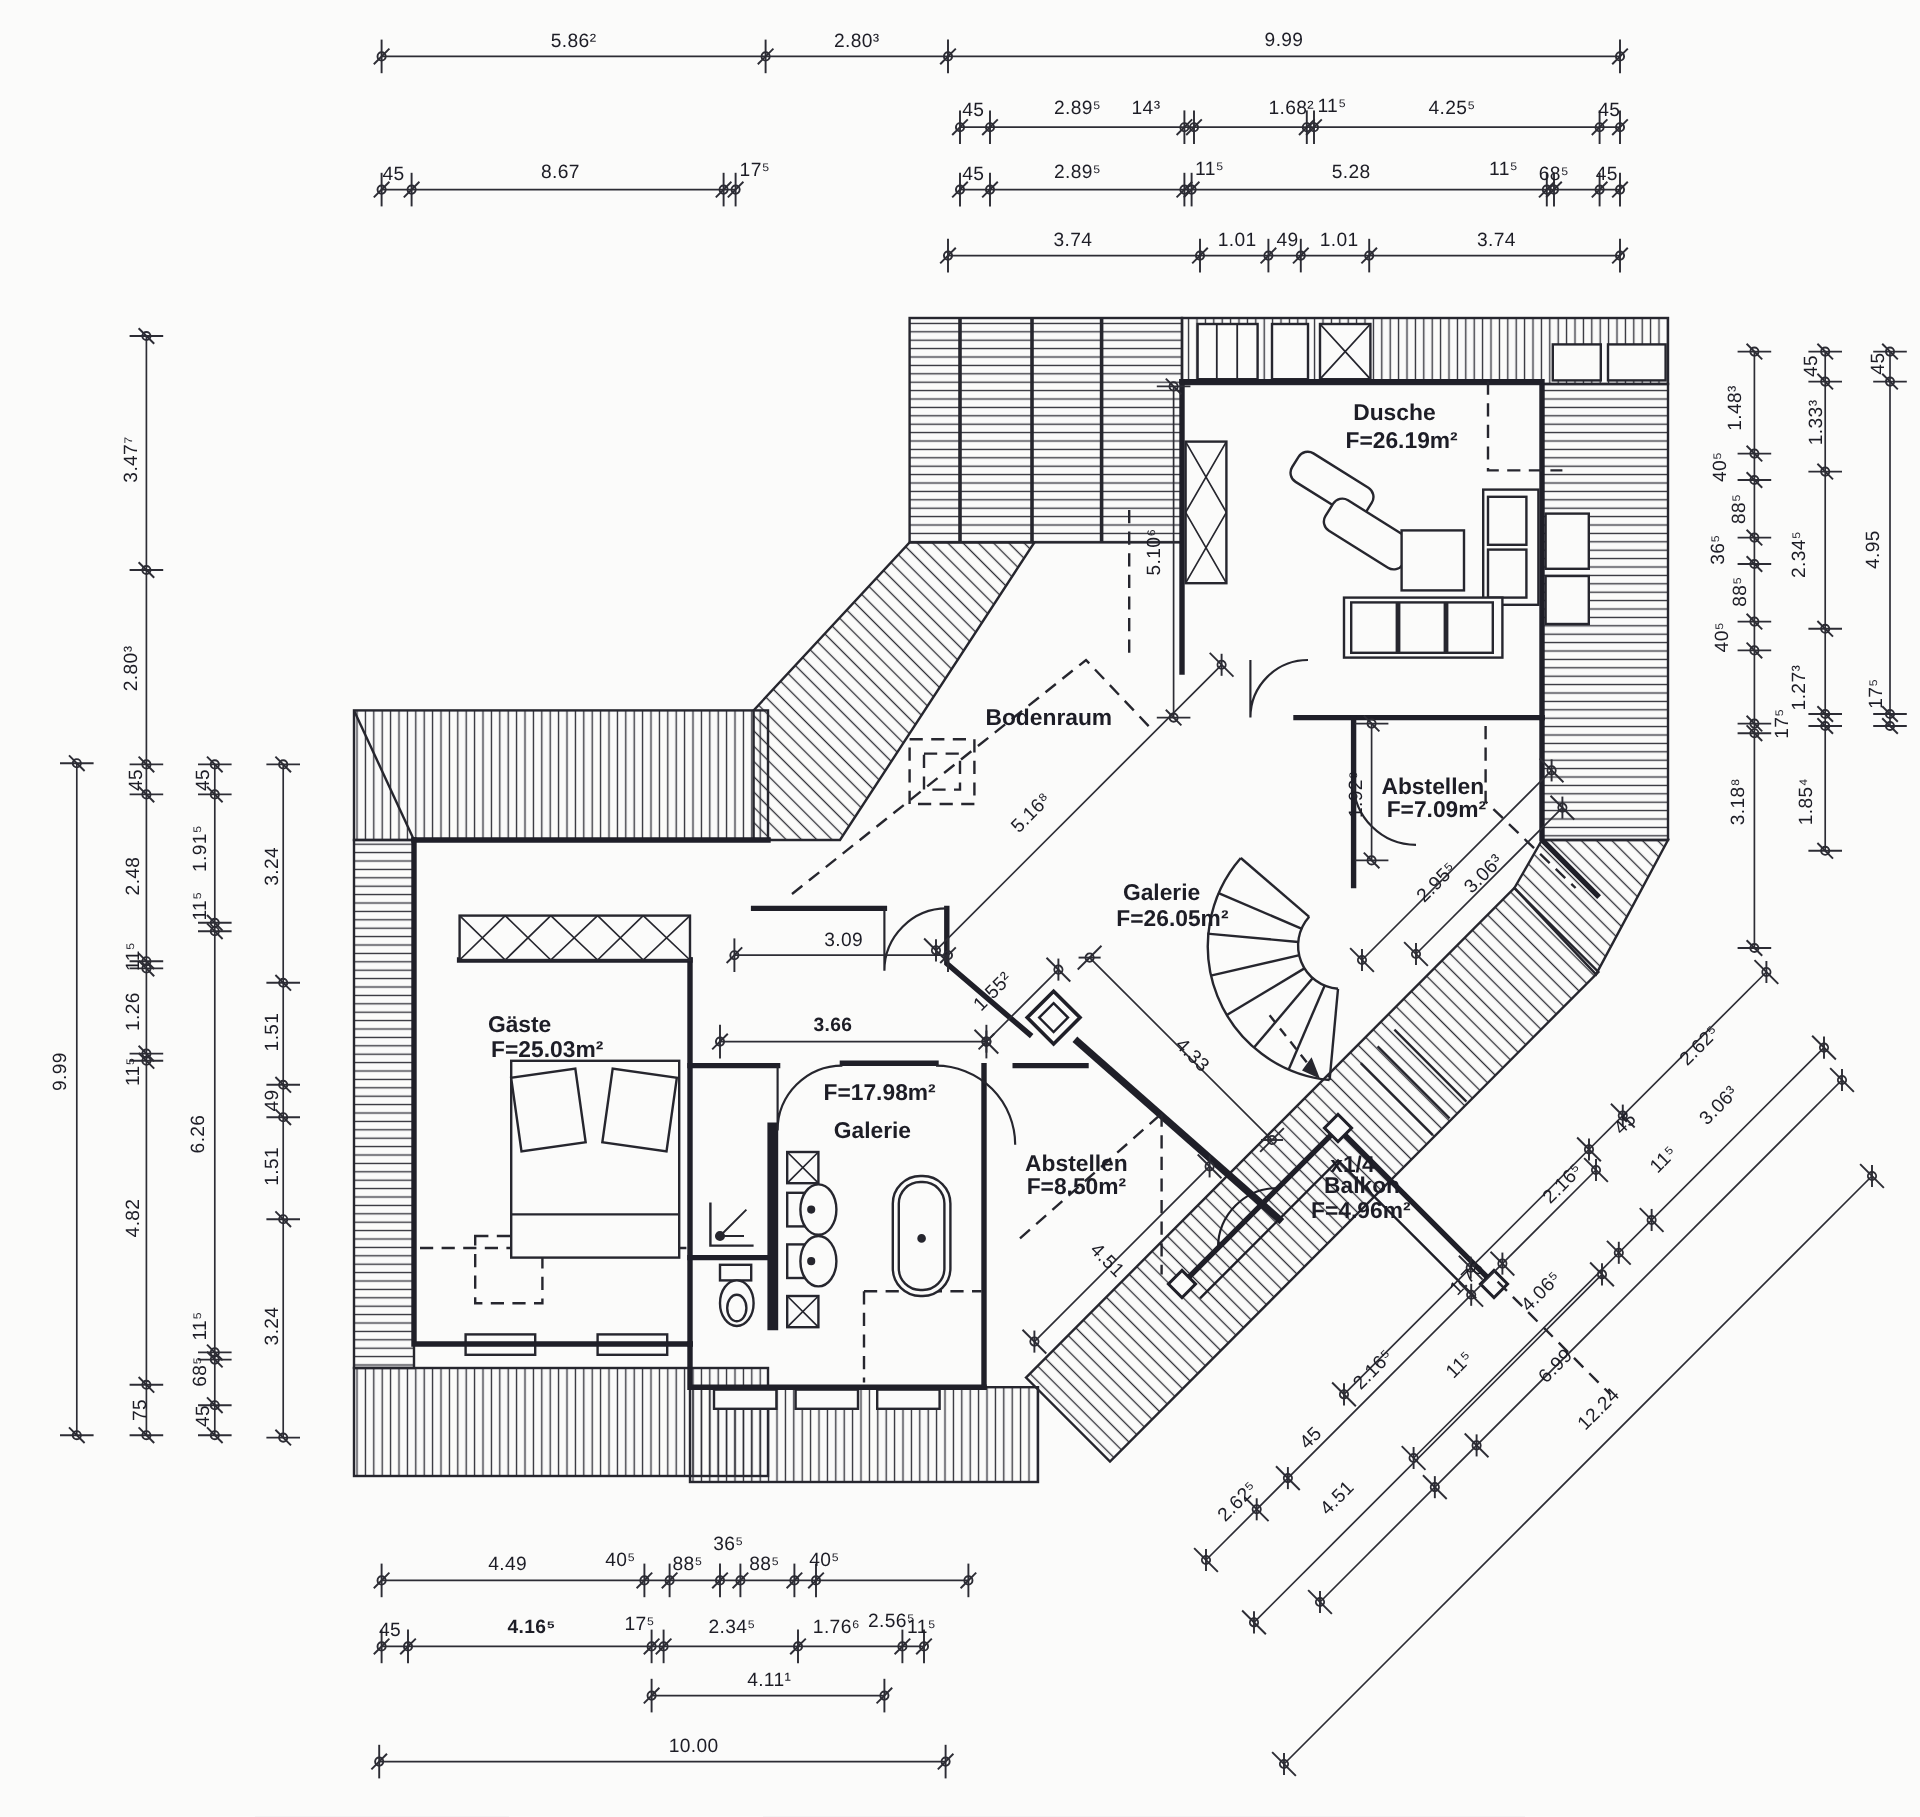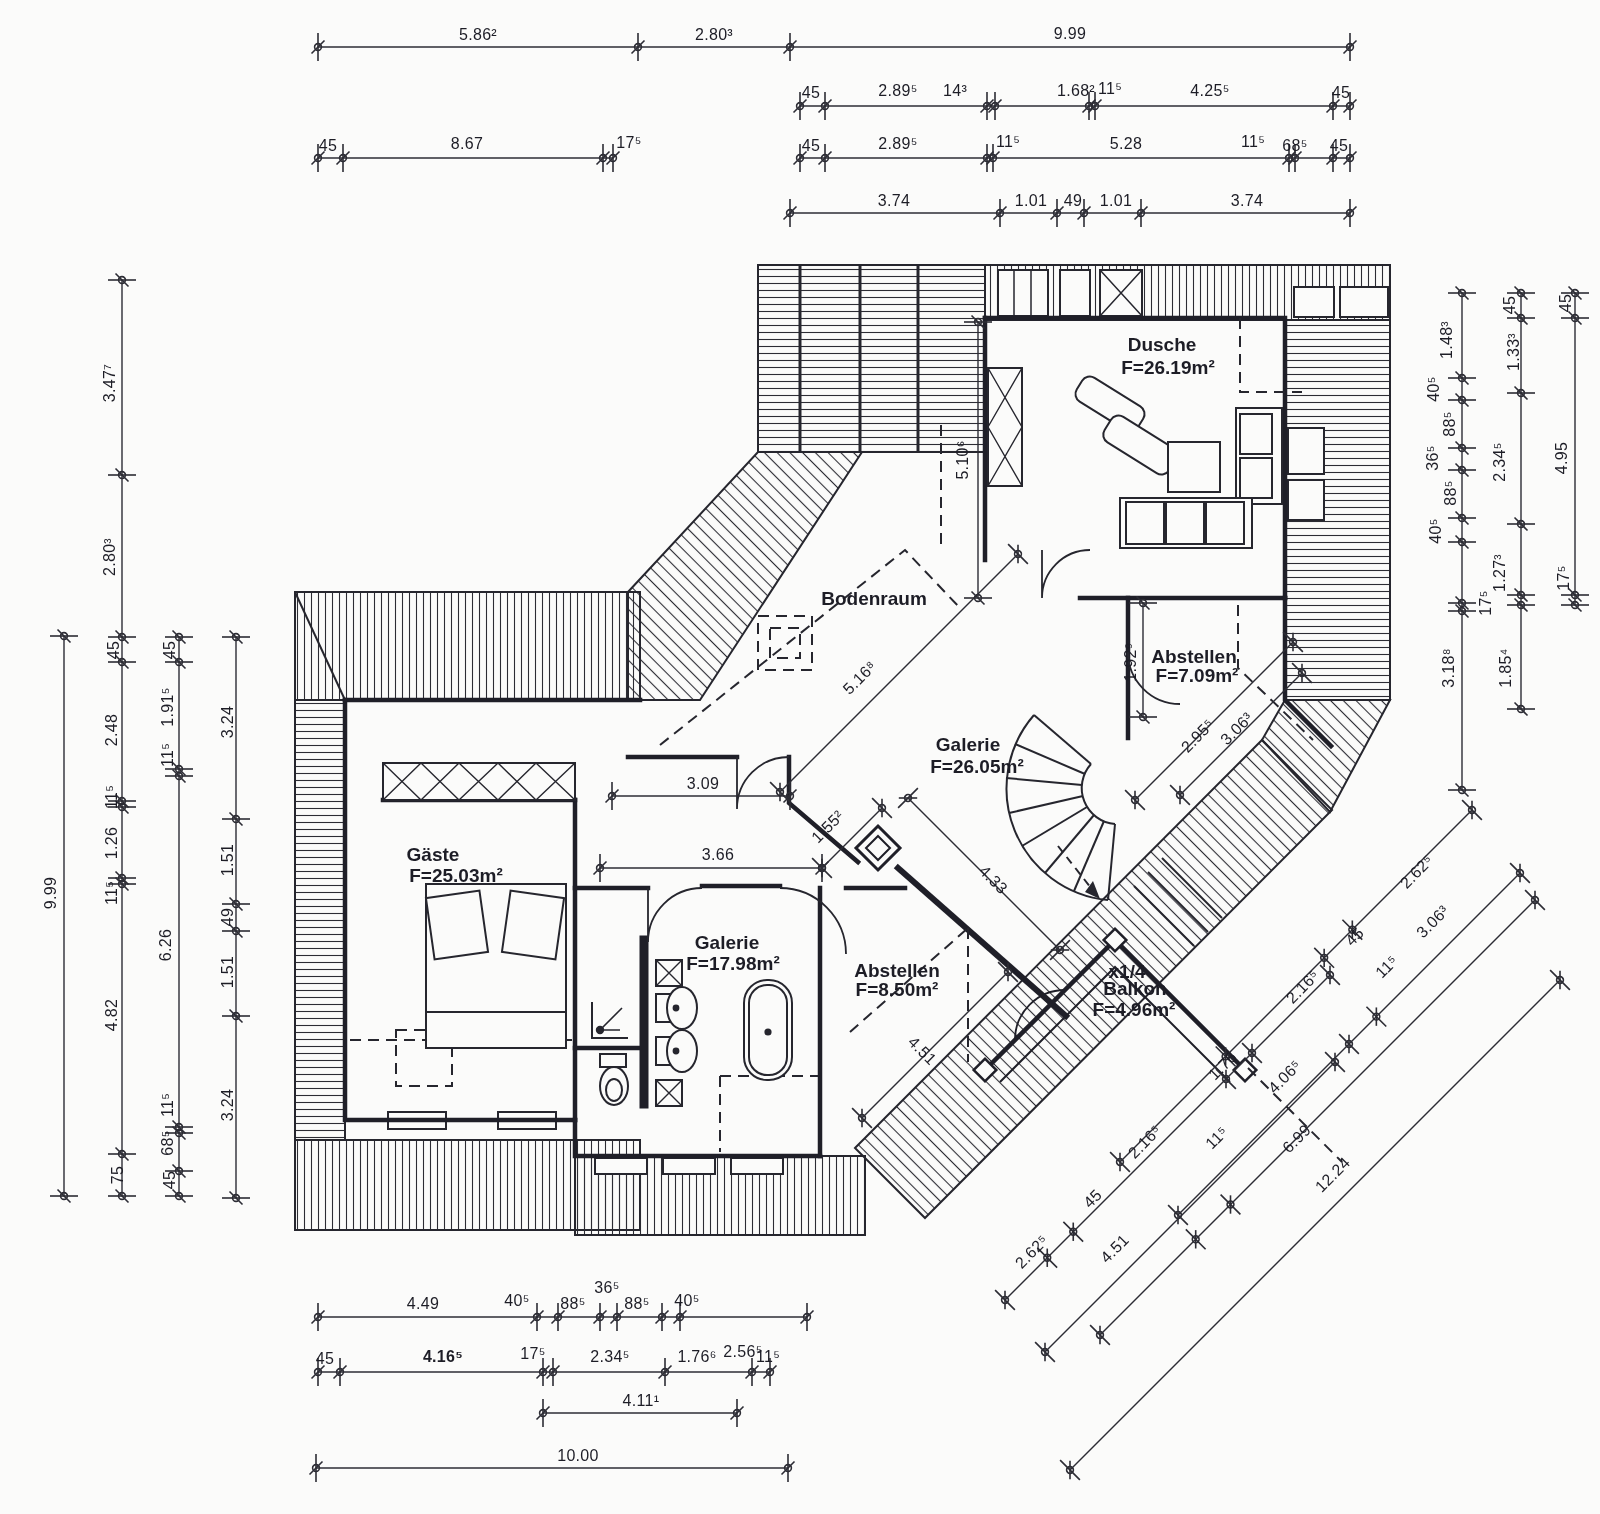--- a/index.html
+++ b/index.html
@@ -376,21 +376,21 @@
 <span class="lbl room-name" style="left:1162px;top:345px;transform:translate(-50%,-50%)">Dusche</span>
 <span class="lbl room-area" style="left:1168px;top:368px;transform:translate(-50%,-50%)">F=26.19m²</span>
 <span class="lbl room-name" style="left:874px;top:599px;transform:translate(-50%,-50%)">Bodenraum</span>
 <span class="lbl room-name" style="left:968px;top:745px;transform:translate(-50%,-50%)">Galerie</span>
 <span class="lbl room-area" style="left:977px;top:767px;transform:translate(-50%,-50%)">F=26.05m²</span>
 <span class="lbl room-name" style="left:1194px;top:657px;transform:translate(-50%,-50%)">Abstellen</span>
 <span class="lbl room-area" style="left:1197px;top:676px;transform:translate(-50%,-50%)">F=7.09m²</span>
 <span class="lbl room-name" style="left:433px;top:855px;transform:translate(-50%,-50%)">Gäste</span>
 <span class="lbl room-area" style="left:456px;top:876px;transform:translate(-50%,-50%)">F=25.03m²</span>
 <span class="lbl room-name" style="left:727px;top:943px;transform:translate(-50%,-50%)">Galerie</span>
-<span class="lbl room-area" style="left:733px;top:964px;transform:translate(-50%,-50%)">F=17.98m²</span>
+<span class="lbl room-area" style="left:733px;top:912px;transform:translate(-50%,-50%)">F=17.98m²</span>
 <span class="lbl room-name" style="left:897px;top:971px;transform:translate(-50%,-50%)">Abstellen</span>
 <span class="lbl room-area" style="left:897px;top:990px;transform:translate(-50%,-50%)">F=8.50m²</span>
 <span class="lbl room-name" style="left:1135px;top:989px;transform:translate(-50%,-50%)">Balkon</span>
 <span class="lbl room-area" style="left:1134px;top:1010px;transform:translate(-50%,-50%)">F=4.96m²</span>
 <span class="lbl room-area" style="left:1127px;top:972px;transform:translate(-50%,-50%)">x1/4</span>
 
 <div id="dim-layer">
       <span class="lbl dim" style="left: 478px; top: 35px; transform: translate(-50%, -50%) rotate(0deg);">5.86²</span>
       <span class="lbl dim" style="left: 714px; top: 35px; transform: translate(-50%, -50%) rotate(0deg);">2.80³</span>
       <span class="lbl dim" style="left: 1070px; top: 34px; transform: translate(-50%, -50%) rotate(0deg);">9.99</span>
@@ -465,21 +465,21 @@
       <span class="lbl dim" style="left: 443px; top: 1357px; transform: translate(-50%, -50%) rotate(0deg); font-weight: bold;">4.16⁵</span>
       <span class="lbl dim" style="left: 533px; top: 1354px; transform: translate(-50%, -50%) rotate(0deg);">17⁵</span>
       <span class="lbl dim" style="left: 610px; top: 1357px; transform: translate(-50%, -50%) rotate(0deg);">2.34⁵</span>
       <span class="lbl dim" style="left: 697px; top: 1357px; transform: translate(-50%, -50%) rotate(0deg);">1.76⁶</span>
       <span class="lbl dim" style="left: 768px; top: 1357px; transform: translate(-50%, -50%) rotate(0deg);">11⁵</span>
       <span class="lbl dim" style="left: 641px; top: 1401px; transform: translate(-50%, -50%) rotate(0deg);">4.11¹</span>
       <span class="lbl dim" style="left: 578px; top: 1456px; transform: translate(-50%, -50%) rotate(0deg);">10.00</span>
       <span class="lbl dim" style="left: 963px; top: 460px; transform: translate(-50%, -50%) rotate(-90deg);">5.10⁶</span>
       <span class="lbl dim" style="left: 860px; top: 678px; transform: translate(-50%, -50%) rotate(-45deg);">5.16⁸</span>
       <span class="lbl dim" style="left: 703px; top: 784px; transform: translate(-50%, -50%) rotate(0deg);">3.09</span>
-      <span class="lbl dim" style="left: 718px; top: 855px; transform: translate(-50%, -50%) rotate(0deg);">3.66</span>
+      <span class="lbl dim" style="left: 694px; top: 855px; transform: translate(-50%, -50%) rotate(0deg); font-weight: bold;">3.66</span>
       <span class="lbl dim" style="left: 828px; top: 827px; transform: translate(-50%, -50%) rotate(-45deg);">1.55²</span>
       <span class="lbl dim" style="left: 1131px; top: 662px; transform: translate(-50%, -50%) rotate(-90deg);">1.92⁹</span>
       <span class="lbl dim" style="left: 1198px; top: 736px; transform: translate(-50%, -50%) rotate(-45deg);">2.95⁵</span>
       <span class="lbl dim" style="left: 1237px; top: 729px; transform: translate(-50%, -50%) rotate(-45deg);">3.06³</span>
       <span class="lbl dim" style="left: 993px; top: 880px; transform: translate(-50%, -50%) rotate(45deg);">4.33</span>
       <span class="lbl dim" style="left: 922px; top: 1051px; transform: translate(-50%, -50%) rotate(45deg);">4.51</span>
       <span class="lbl dim" style="left: 1417px; top: 872px; transform: translate(-50%, -50%) rotate(-45deg);">2.62⁵</span>
       <span class="lbl dim" style="left: 1355px; top: 937px; transform: translate(-50%, -50%) rotate(-45deg);">45</span>
       <span class="lbl dim" style="left: 1433px; top: 922px; transform: translate(-50%, -50%) rotate(-45deg);">3.06³</span>
       <span class="lbl dim" style="left: 1387px; top: 967px; transform: translate(-50%, -50%) rotate(-45deg);">11⁵</span>

